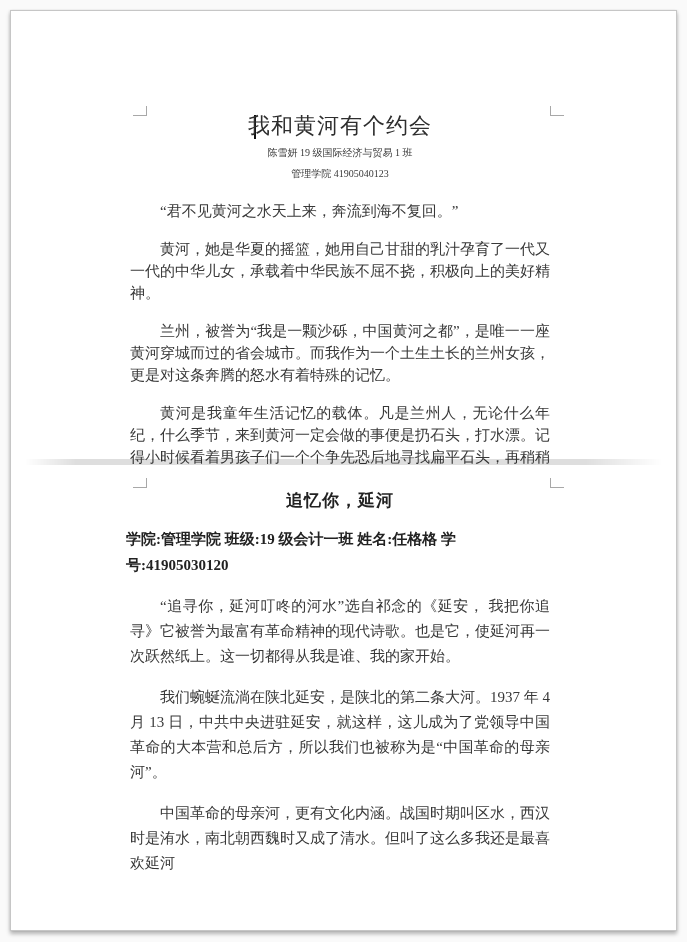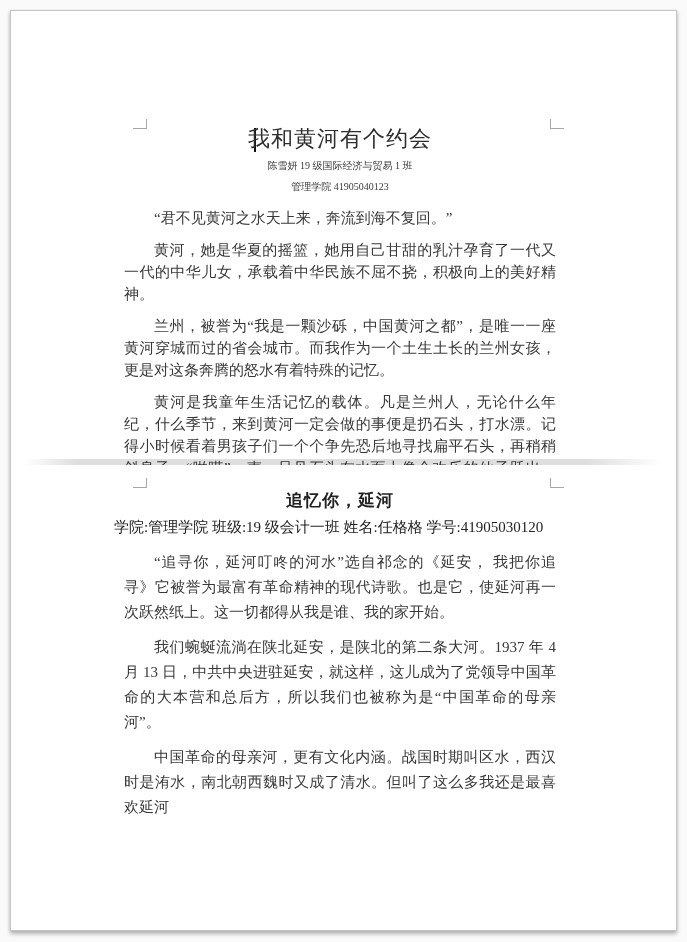--- a/index.html
+++ b/index.html
@@ -26,21 +26,21 @@
     border: 1px solid #c6c6c6;
     box-shadow: 0 3px 4px rgba(0,0,0,0.28), 1px 0 2px rgba(0,0,0,0.05), -1px 0 2px rgba(0,0,0,0.05);
   }
   .page {
     position: absolute;
     left: 0;
     right: 0;
     overflow: hidden;
     background: #ffffff;
   }
-  .page1 { top: 16px; height: 576px; border-radius: 18px; }
+  .page1 { top: 3px; height: 576px; border-radius: 18px; }
   .page2 { top: 454px; bottom: 0; border-radius: 12px; }
   .page-break {
     position: absolute;
     top: 448px;
     left: 14px;
     right: 14px;
     height: 6px;
     background: linear-gradient(to right,
       rgba(0,0,0,0.00) 0%,
       rgba(0,0,0,0.13) 8%,
@@ -89,39 +89,39 @@
     color: #2e2e2e;
   }
   .meta-line {
     margin: 0;
     font-size: 10px;
     line-height: 21px;
     text-align: center;
     color: #3a3a3a;
   }
   .body-p {
-    margin: 10px;
+    margin: 16px;
     font-size: 15px;
     line-height: 22px;
     text-align: justify;
     text-indent: 2em;
     color: #383838;
   }
   .page2 .doc-title {
     font-size: 17px;
     line-height: 26px;
     font-weight: bold;
     letter-spacing: 1px;
     color: #222;
   }
   .info-line {
-    margin: 0;
+    margin: 12px;
     font-size: 15px;
     line-height: 26px;
-    font-weight: normal;
+    font-weight: bold;
     text-align: left;
     color: #222;
   }
   .page2 .body-p {
     line-height: 25px;
   }
   .body-block1 { margin-top: 0; }
   .body-block2 { margin-top: 9px; }
 </style>
 </head>

